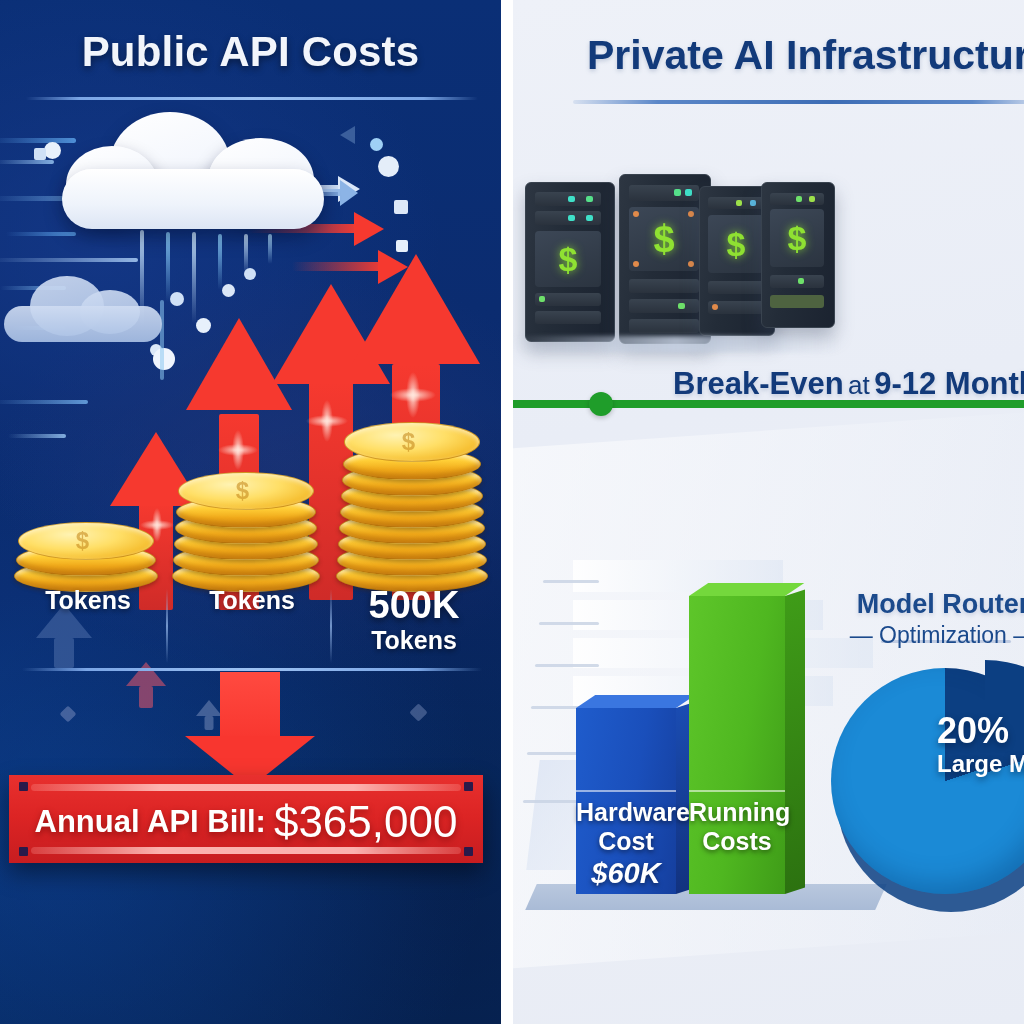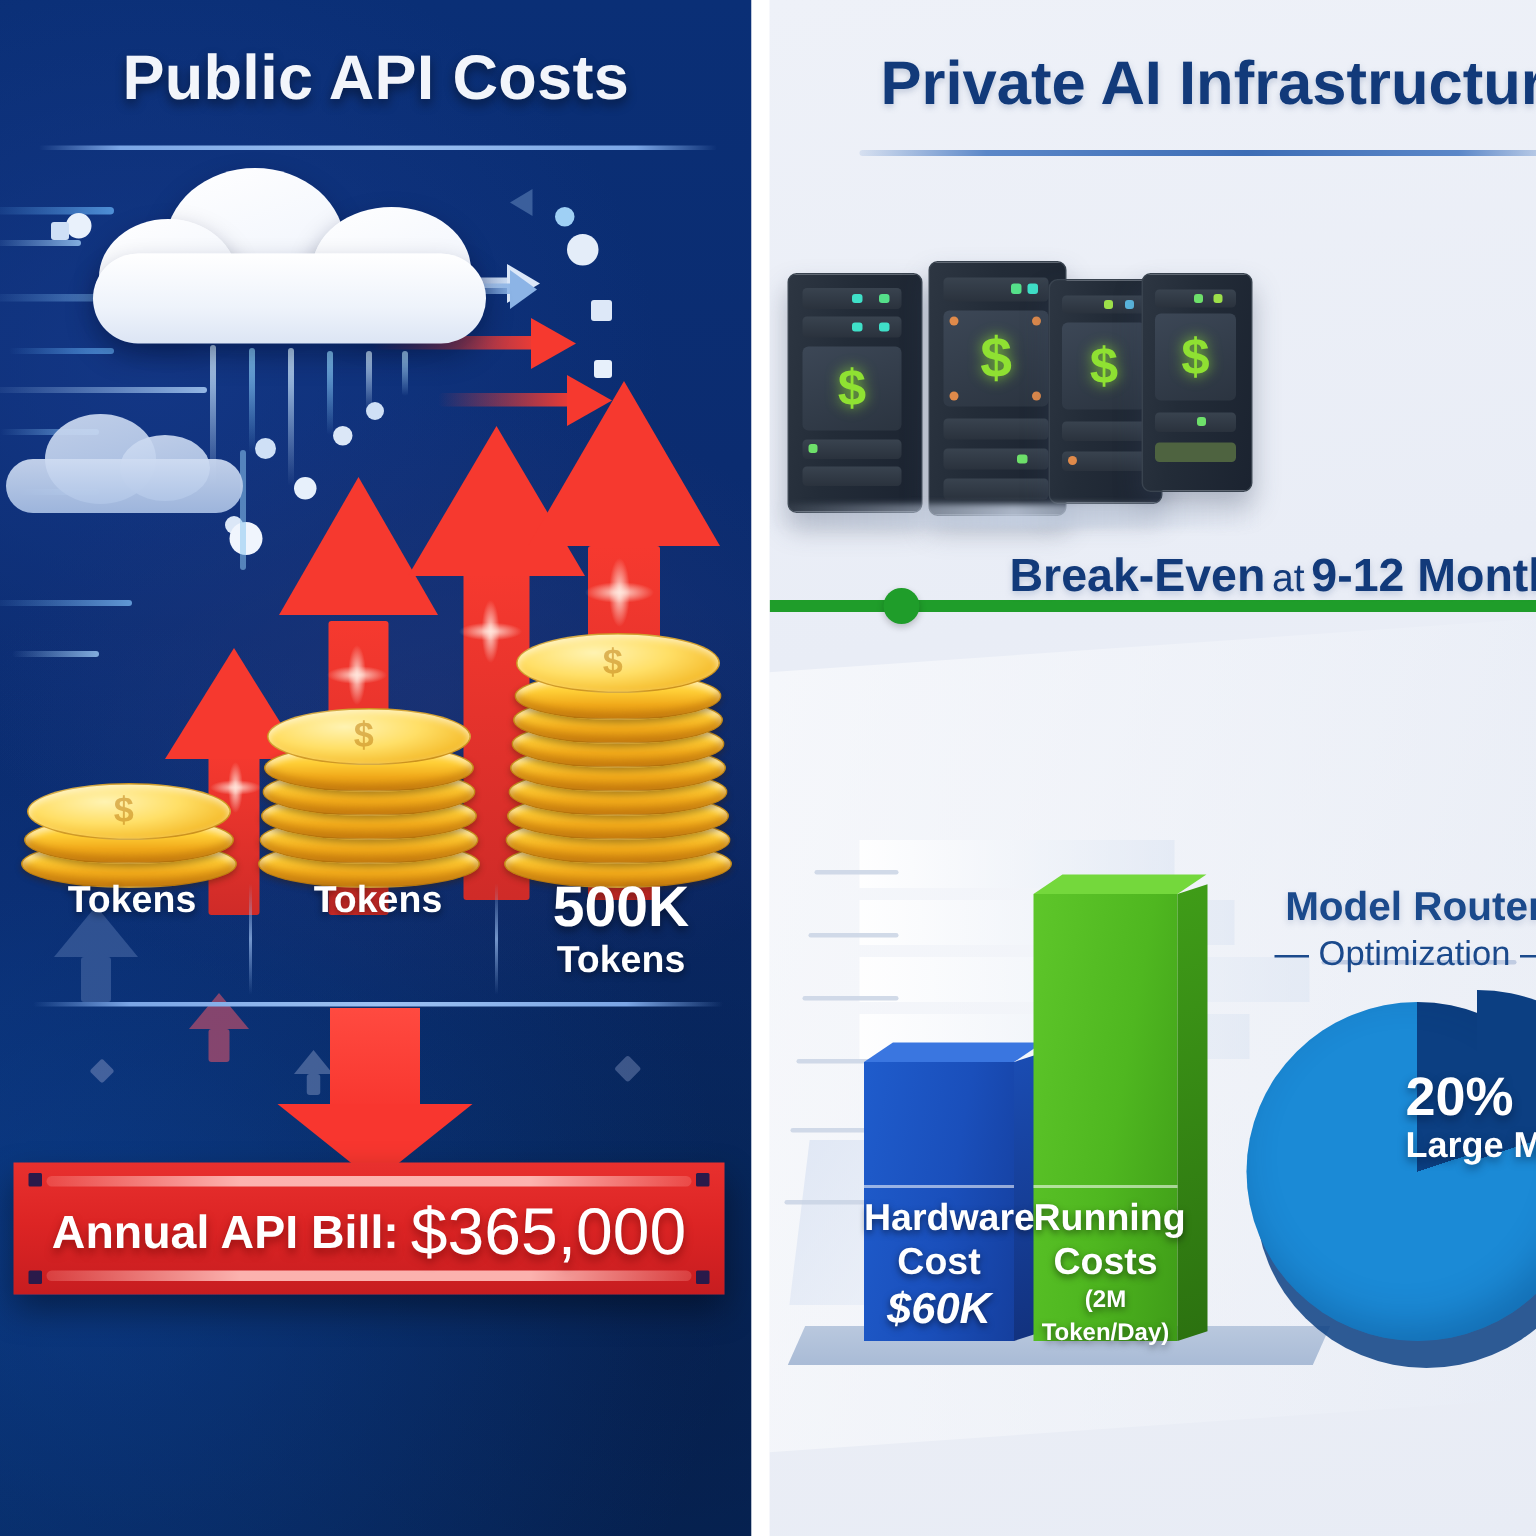--- a/index.html
+++ b/index.html
@@ -476,21 +476,20 @@
     </div>
 
     <div class="bar3d" style="left:176px;top:596px;width:96px;height:298px;">
       <div class="face" style="background:linear-gradient(100deg,#5ec62a 0%,#4fb720 55%,#3f9c18 100%);"></div>
       <div class="side" style="background:linear-gradient(180deg,#3f9c18,#2c7210);"></div>
       <div class="topf" style="background:#74d83c;"></div>
       <div class="capline" style="top:194px;"></div>
       <div class="lab" style="top:202px;">
         <div class="l1">Running</div>
         <div class="l2">Costs</div>
-        <div class="small">(2M Token/Day)</div>
       </div>
     </div>
 
     <div class="router-title">
       <div class="rt1">Model Router</div>
       <div class="rt2">— Optimization —</div>
     </div>
 
     <div id="pie-wrap">
       <div id="pie-shadow"></div>

